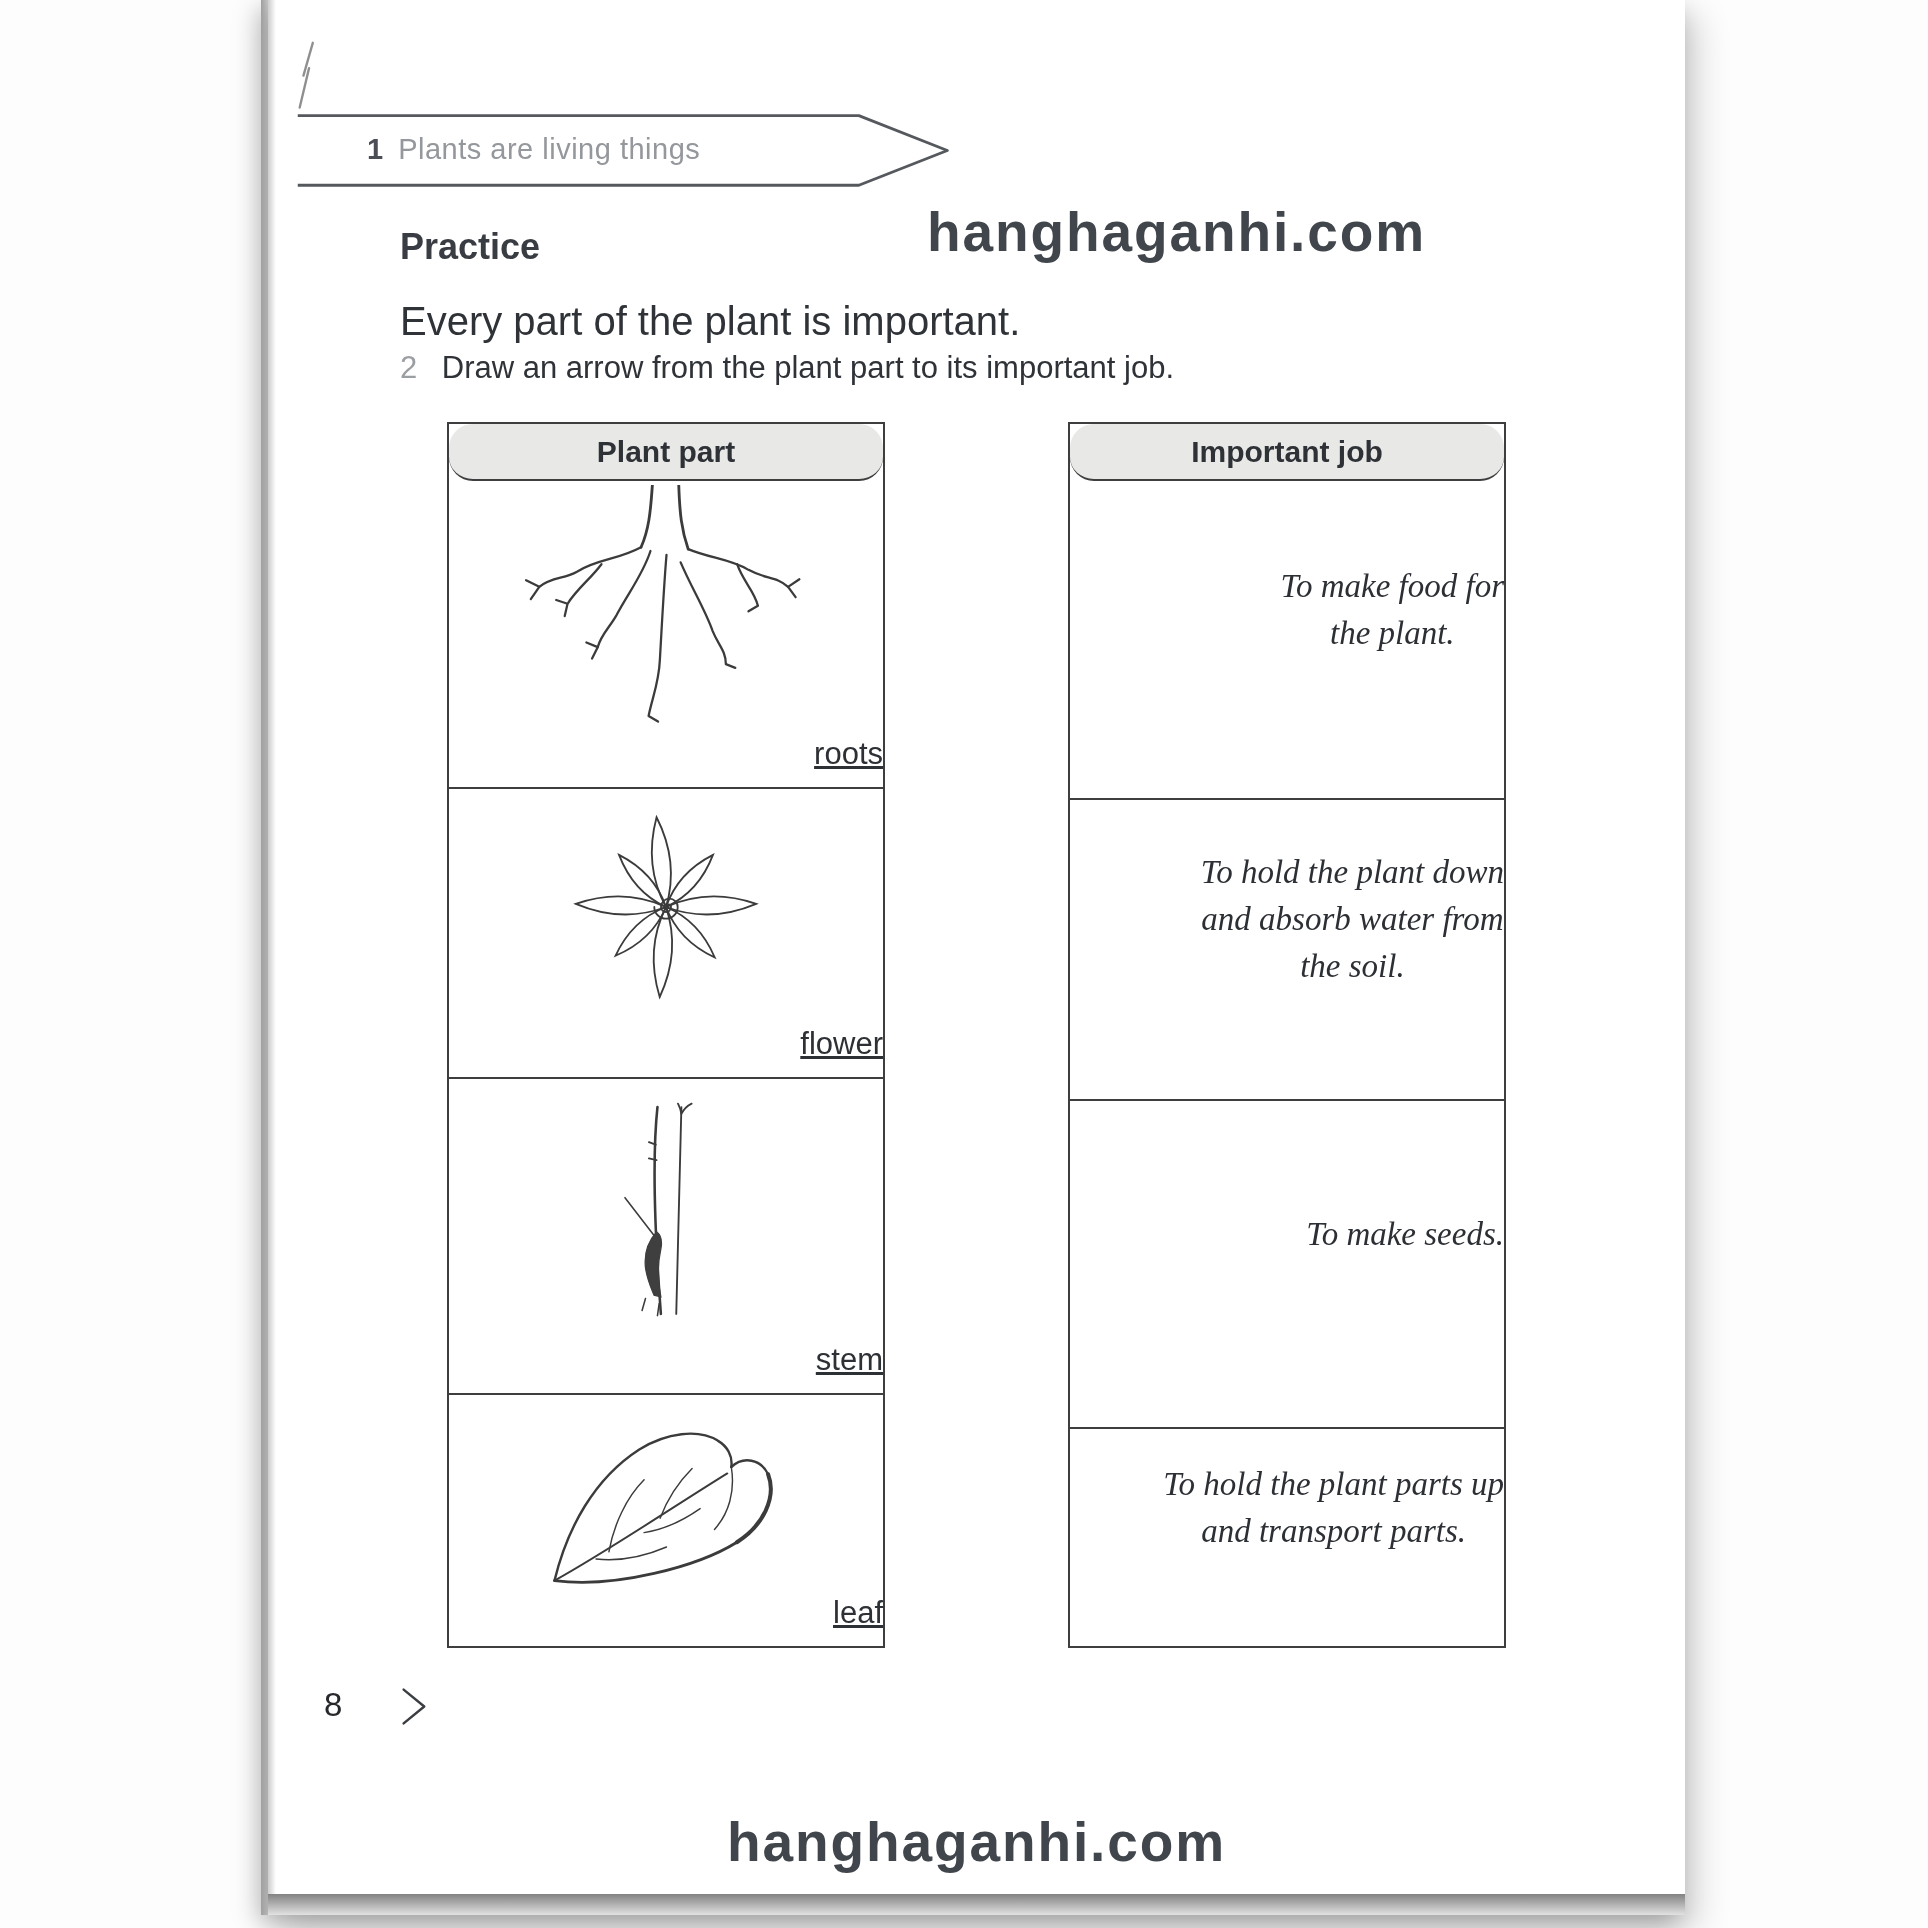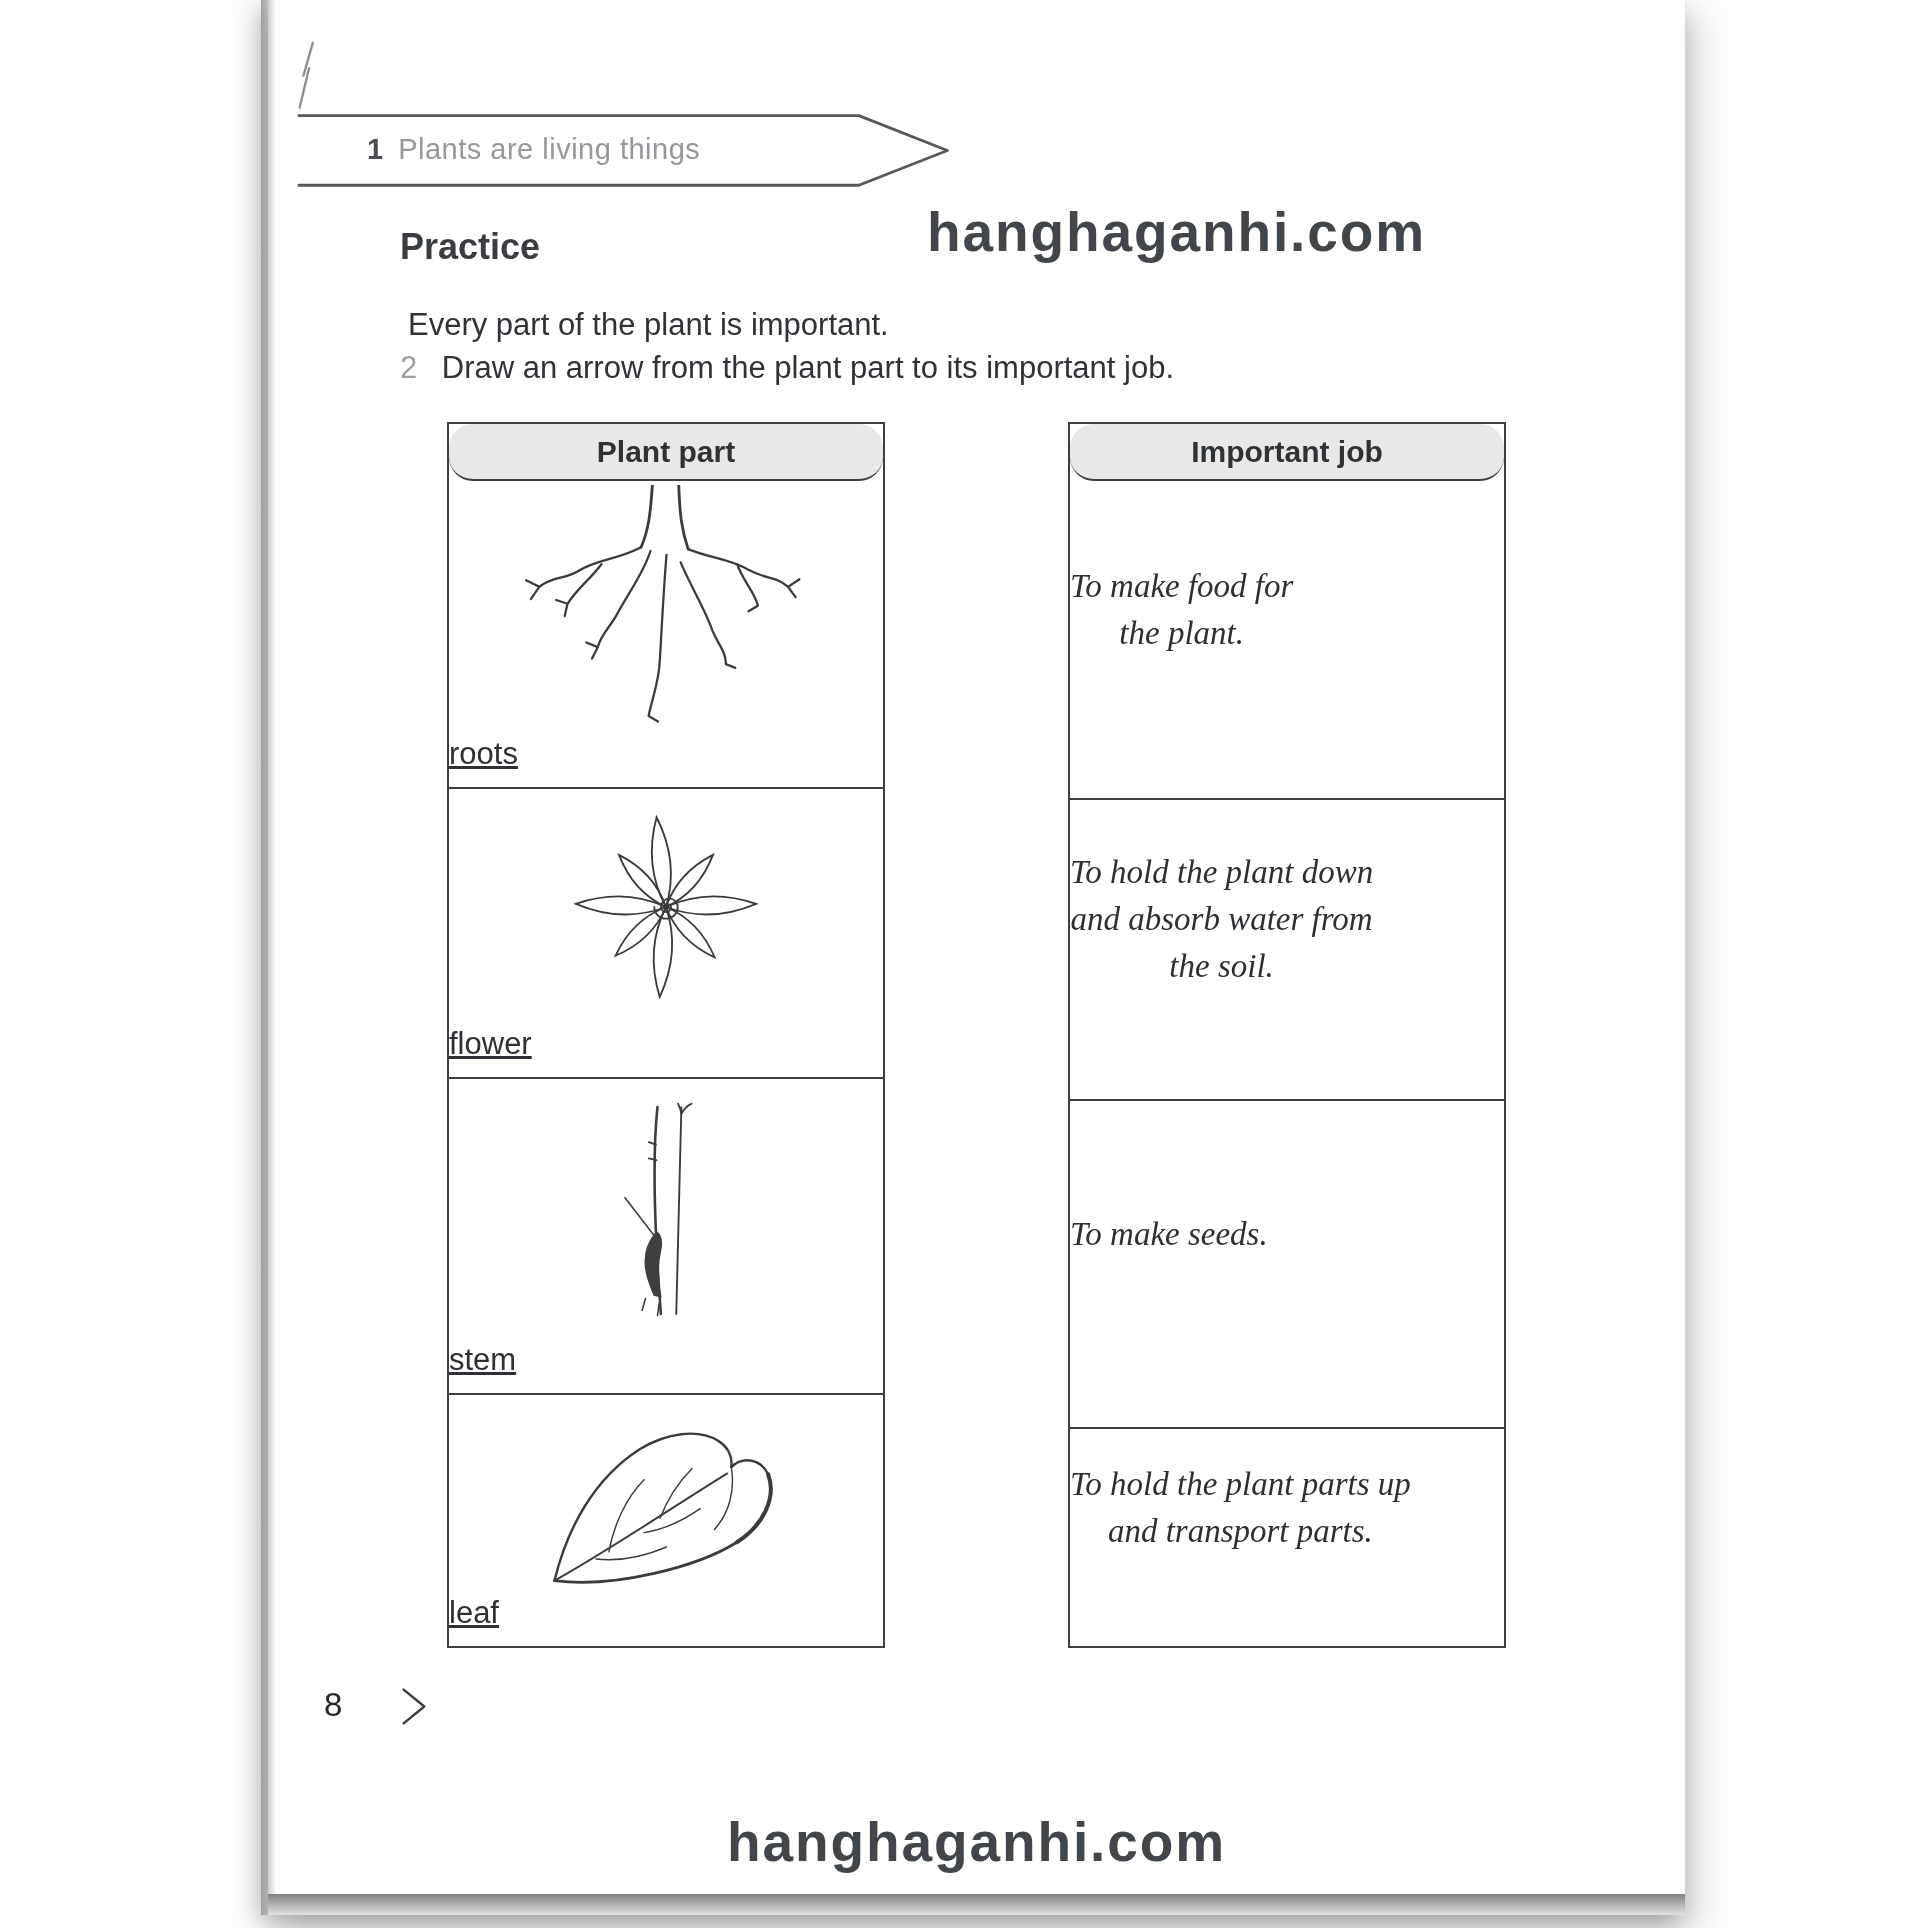--- a/index.html
+++ b/index.html
@@ -12,31 +12,31 @@
   .pen-mark{position:absolute;left:26px;top:40px;}
   .banner{position:absolute;left:26px;top:107px;width:659px;height:85px;}
   .banner svg{position:absolute;left:0;top:0;}
   .banner-text{position:absolute;left:73px;top:0;height:85px;display:flex;align-items:center;gap:15px;}
   .banner-num{font-size:29px;font-weight:bold;color:#4b4f55;}
   .banner-title{font-size:29px;color:#94979b;letter-spacing:0.5px;}
   .wm{font-size:55px;font-weight:bold;color:#41464c;letter-spacing:1.9px;}
   .wm-top{position:absolute;left:659px;top:200px;}
   .wm-bottom{position:absolute;left:0;right:0;top:1810px;text-align:center;}
   .practice{position:absolute;left:132px;top:226px;font-size:36px;font-weight:bold;color:#393d43;margin:0;}
-  .intro{position:absolute;left:132px;top:299px;font-size:31px;color:#2f3338;margin:8px;text-align:center;}
+  .intro{position:absolute;left:132px;top:299px;font-size:40px;color:#2f3338;margin:0;text-align:center;}
   .question{position:absolute;left:132px;top:350px;font-size:31px;color:#2f3338;margin:0;display:flex;}
   .q-num{color:#9b9ea2;margin-right:24.5px;}
   .tbl{position:absolute;top:422px;width:438px;height:1226px;border:2.8px solid #3e3e3e;box-sizing:border-box;
        display:flex;flex-direction:column;background:#fff;}
   .tbl-left{left:179px;}
   .tbl-right{left:800px;}
   .tbl-head{height:55px;flex:0 0 55px;background:#e8e8e6;border-bottom:2.8px solid #3e3e3e;
        display:flex;align-items:center;justify-content:center;font-size:30px;font-weight:bold;color:#2e3237;border-radius:24px;}
   .row{box-sizing:border-box;border-bottom:2.8px solid #3e3e3e;display:flex;flex-direction:column;
-       align-items:flex-start;justify-content:flex-end;}
+       align-items:flex-end;justify-content:flex-end;}
   .row:last-child{border-bottom:none;}
   .r1{height:319px;} .r2{height:301px;} .r3{height:328px;} .r4{flex:1;}
   .draw-wrap{flex:1;display:flex;align-items:center;justify-content:center;width:100%;}
   .part-label{font-size:31px;color:#2d3034;padding-bottom:15px;text-decoration:underline;}
   .job{justify-content:center;padding-bottom:60px;}
   .job-text{font-family:"Liberation Serif",serif;font-style:italic;font-size:33px;color:#2c2f34;
        text-align:center;line-height:1.42;}
   .pageno{position:absolute;left:56px;top:1686px;font-size:33px;color:#26282c;}
   .chev{position:absolute;left:126px;top:1684px;}
   .bottom-bar{position:absolute;left:0;right:0;bottom:0;height:21px;

